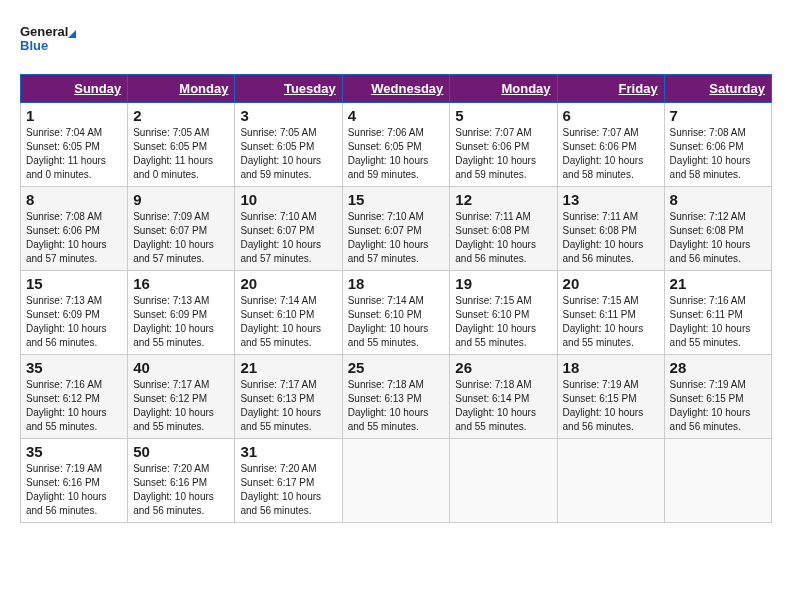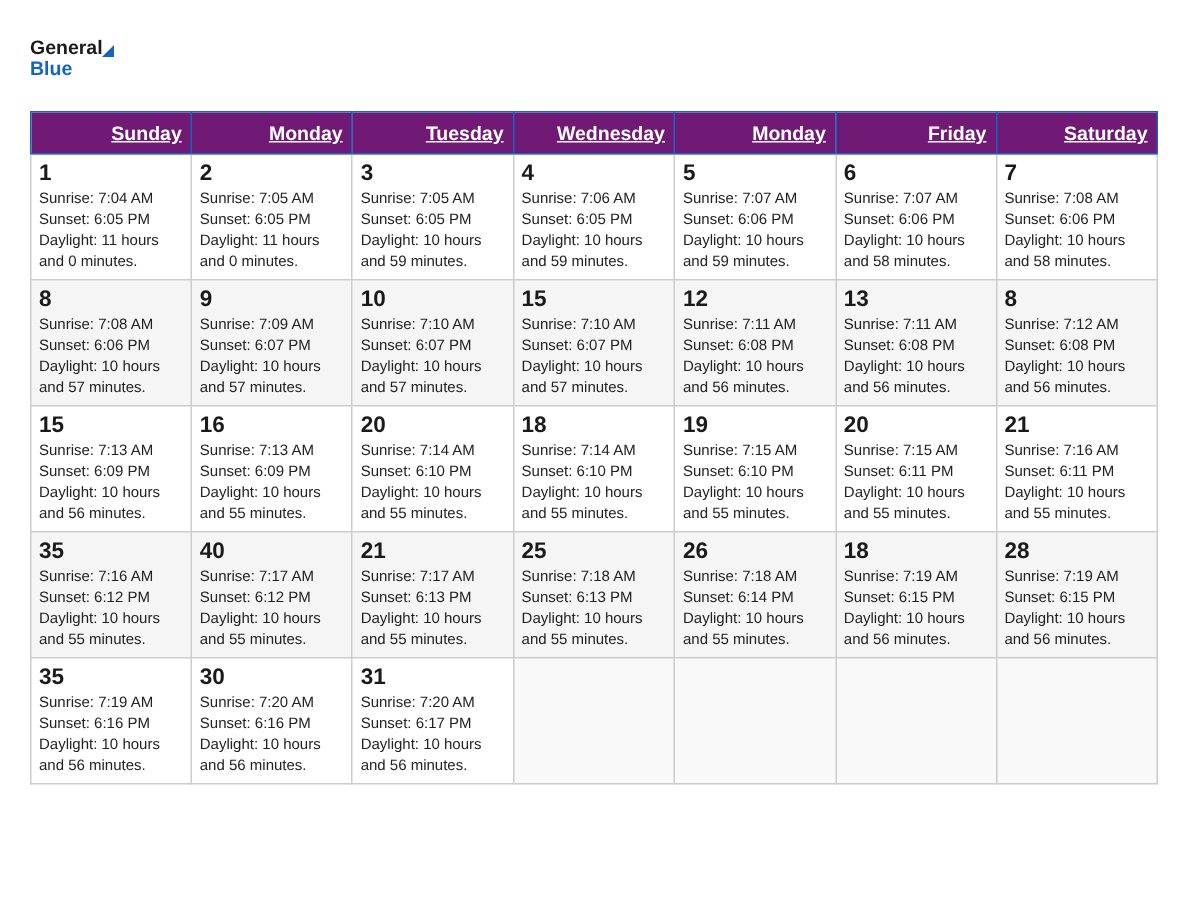--- a/index.html
+++ b/index.html
@@ -340,21 +340,21 @@
       <tr>
         <td>
         <span class="day-number">35</span>
         <div class="day-info">
           Sunrise: 7:19 AM<br>
           Sunset: 6:16 PM<br>
           Daylight: 10 hours and 56 minutes.
         </div>
       </td>
         <td>
-        <span class="day-number">30</span>
+        <span class="day-number">50</span>
         <div class="day-info">
           Sunrise: 7:20 AM<br>
           Sunset: 6:16 PM<br>
           Daylight: 10 hours and 56 minutes.
         </div>
       </td>
         <td>
         <span class="day-number">31</span>
         <div class="day-info">
           Sunrise: 7:20 AM<br>

